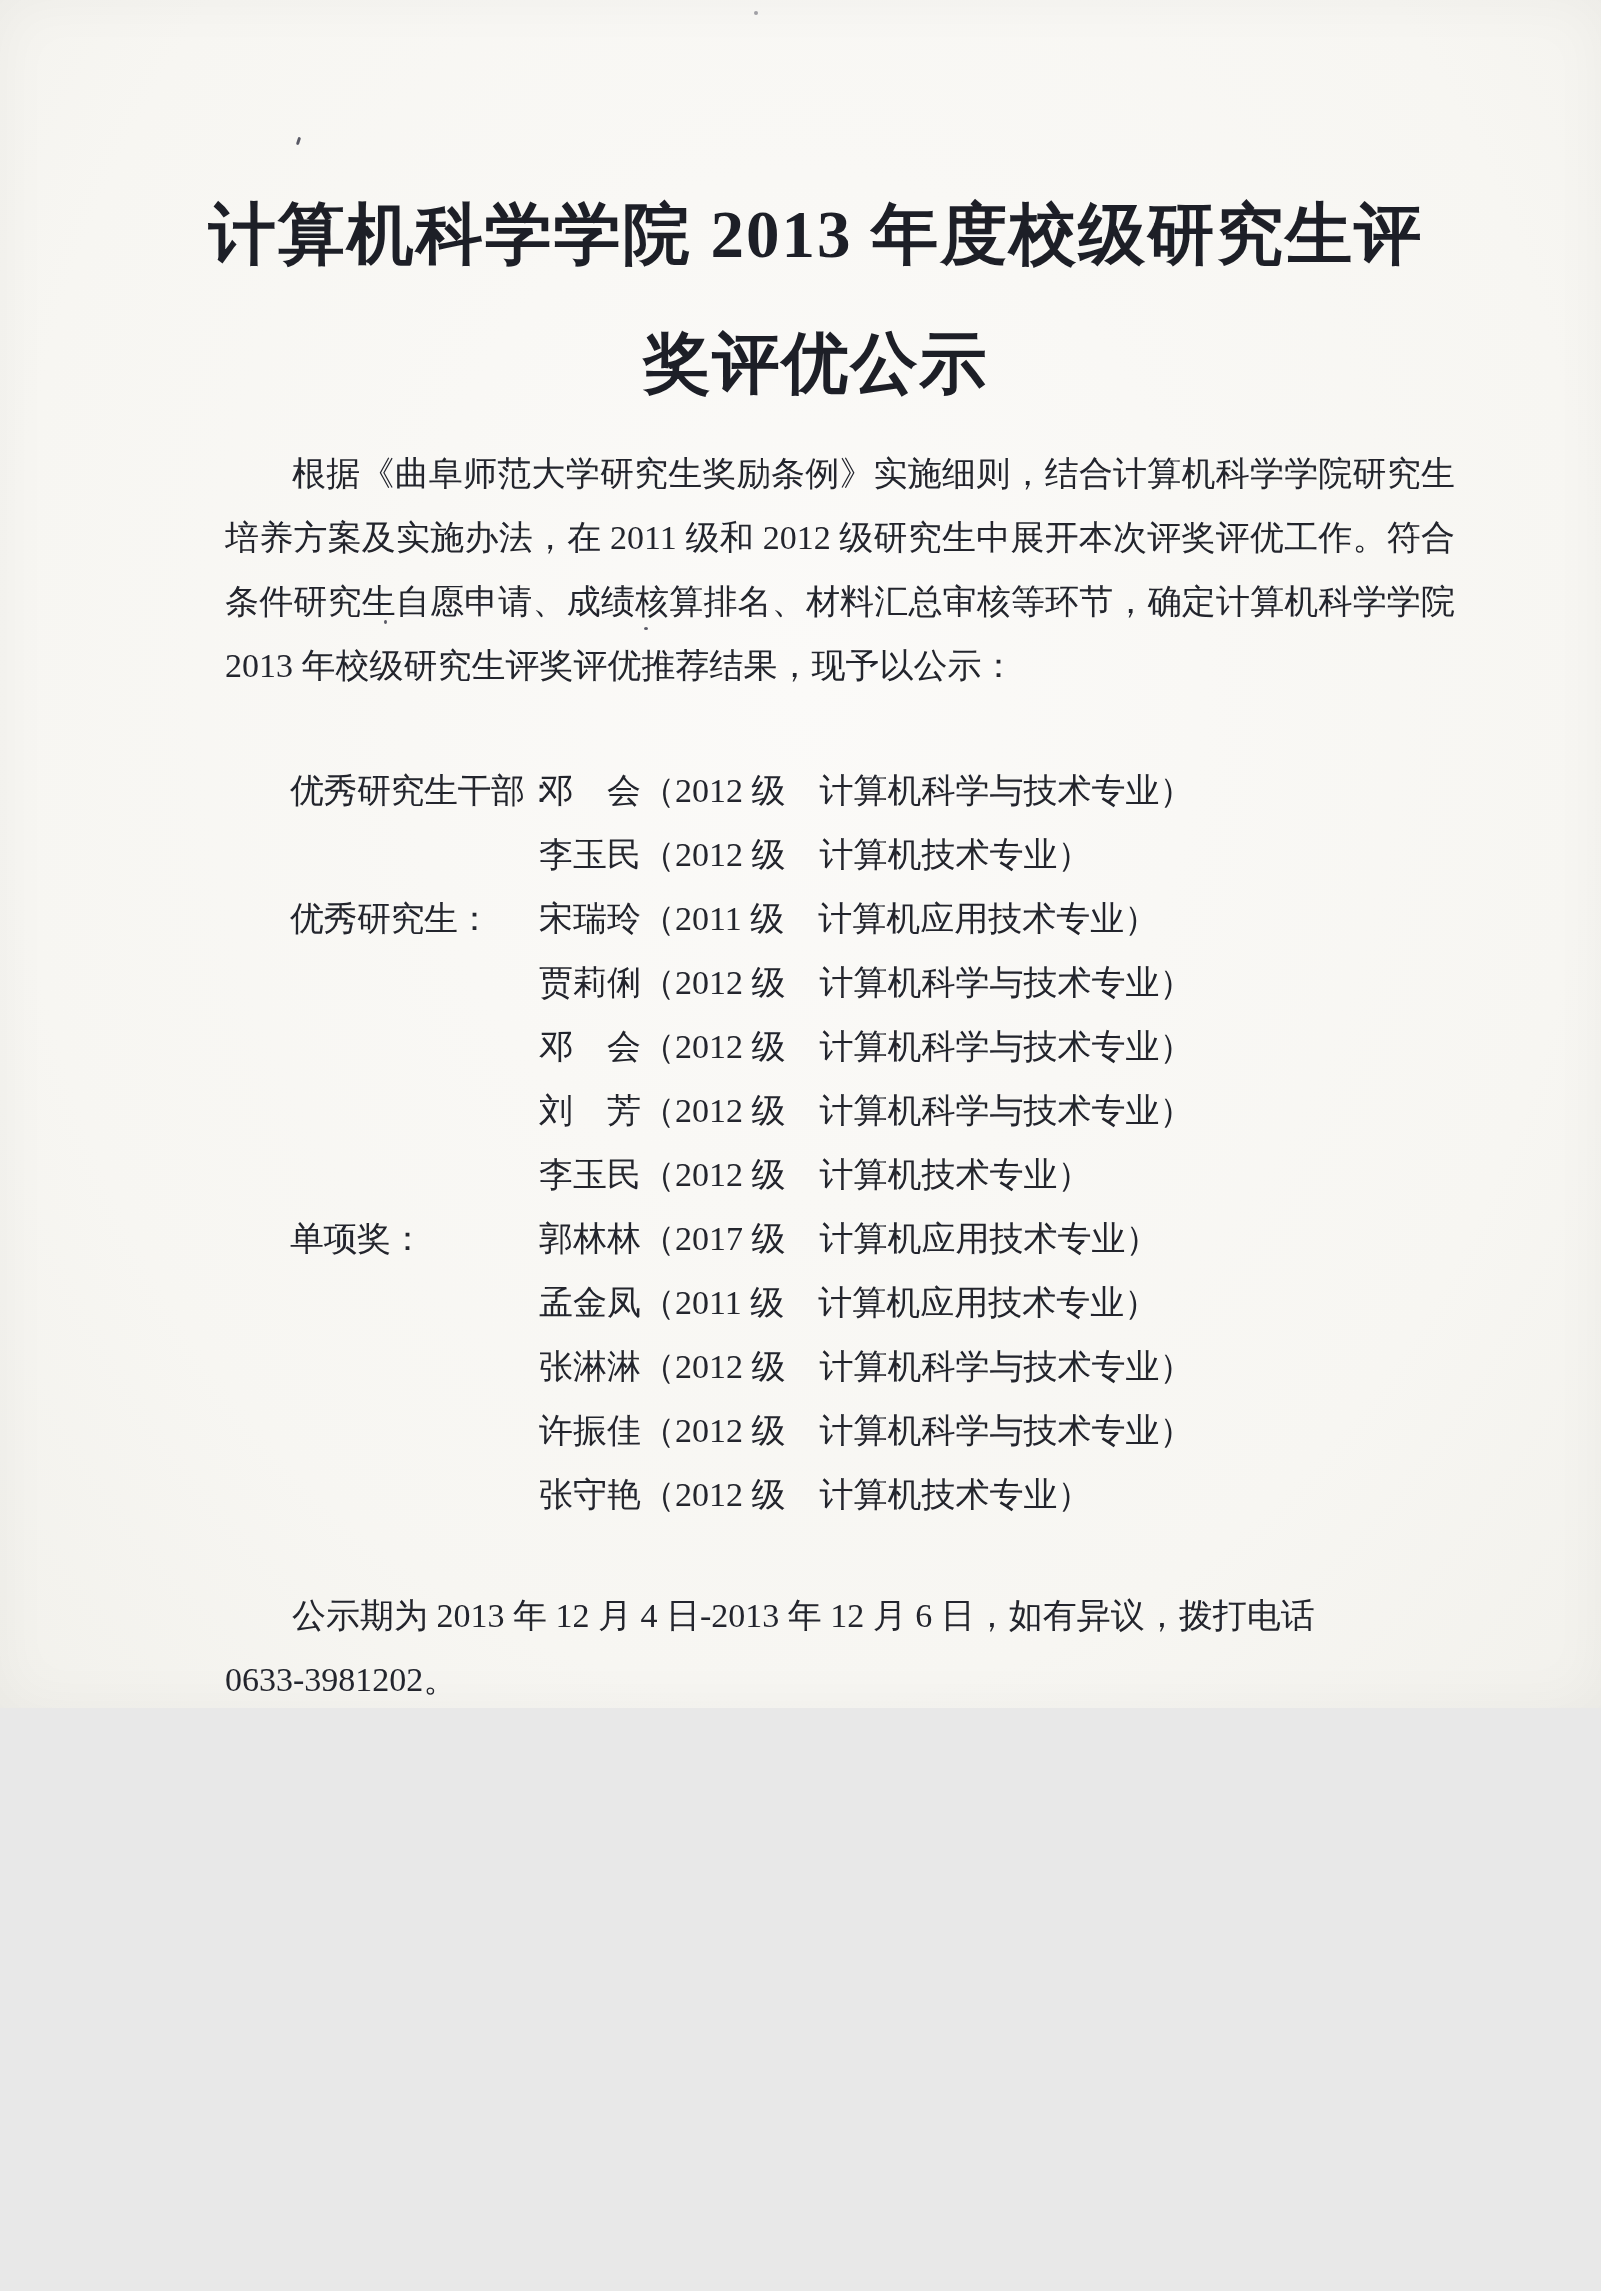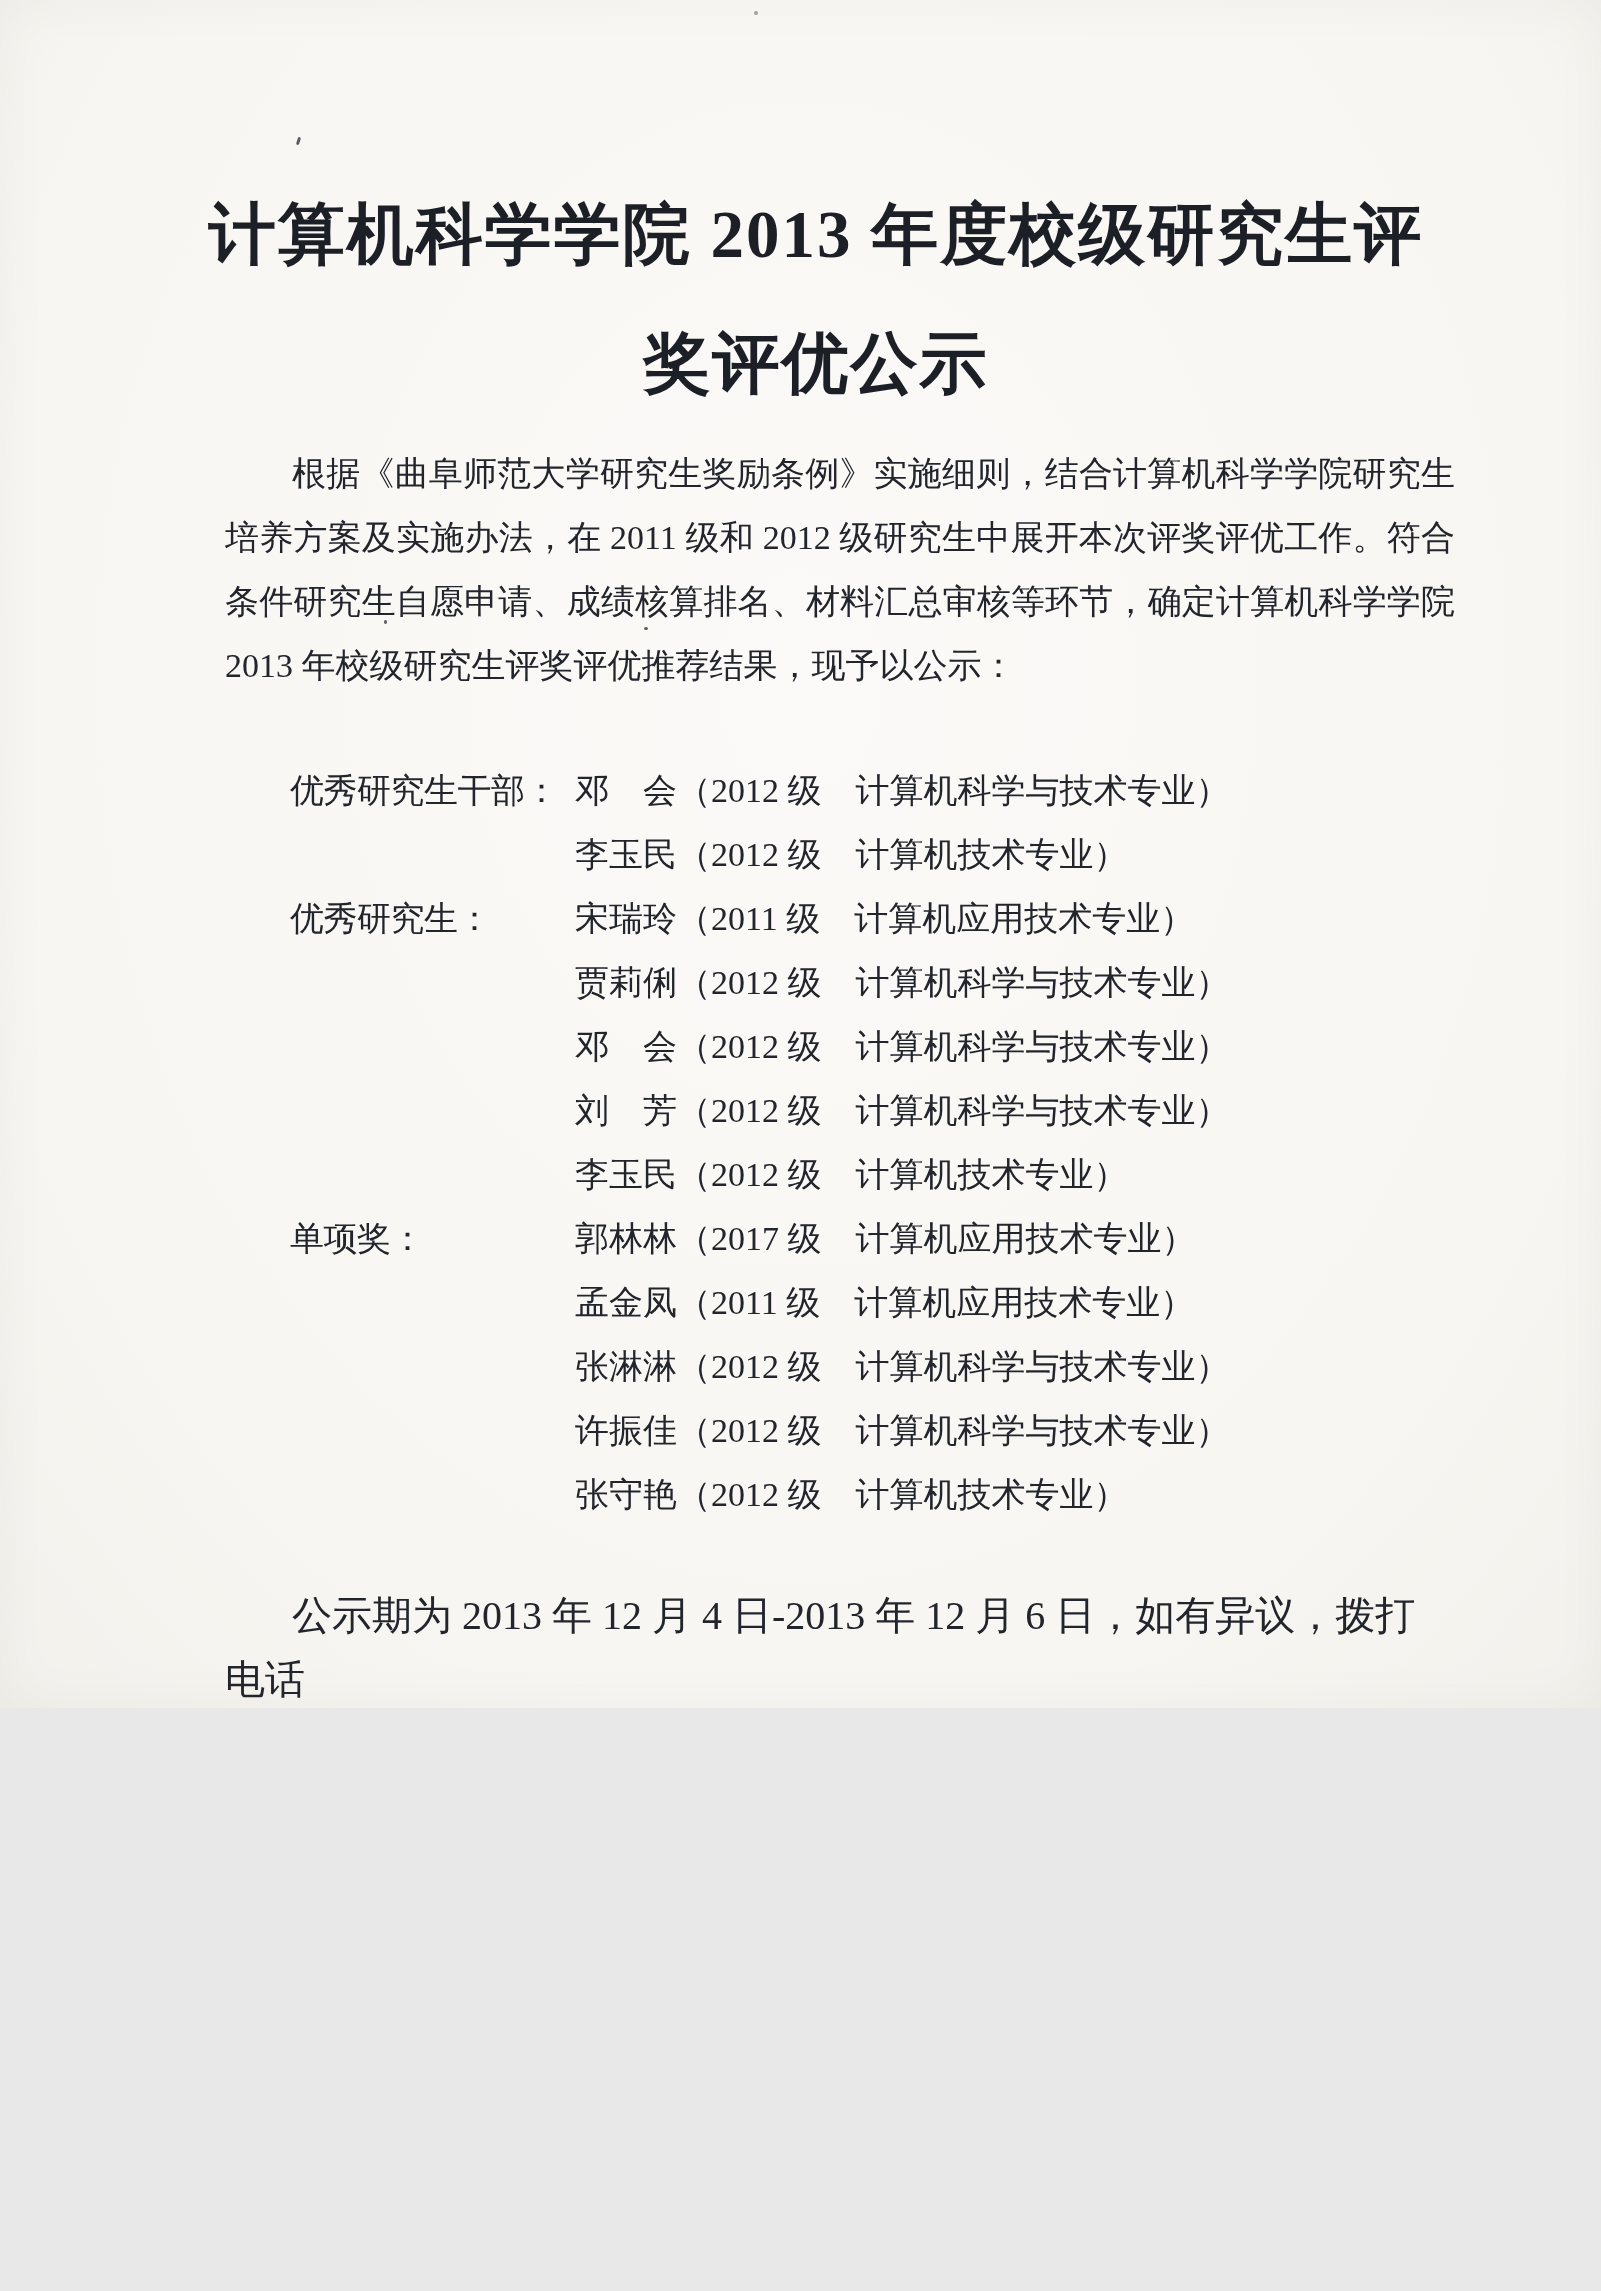--- a/index.html
+++ b/index.html
@@ -45,24 +45,24 @@
   .award-row{
     display:flex;
     line-height:64px;
     white-space:nowrap;
   }
   .award-label{
     width:249px;
     flex:0 0 249px;
     letter-spacing:-0.5px;
   }
-  .award-entry{flex:1;margin-left:36px;}
+  .award-entry{flex:1;}
   .closing{
     margin:57px 0 0 0;
-    font-size:40px;
+    font-size:34px;
     line-height:64px;
   }
   .closing .l1{text-indent:67px;}
   .signature{
     position:absolute;
     top:1977px;
     right:206px;
     text-align:right;
     font-size:30px;
     line-height:39px;

